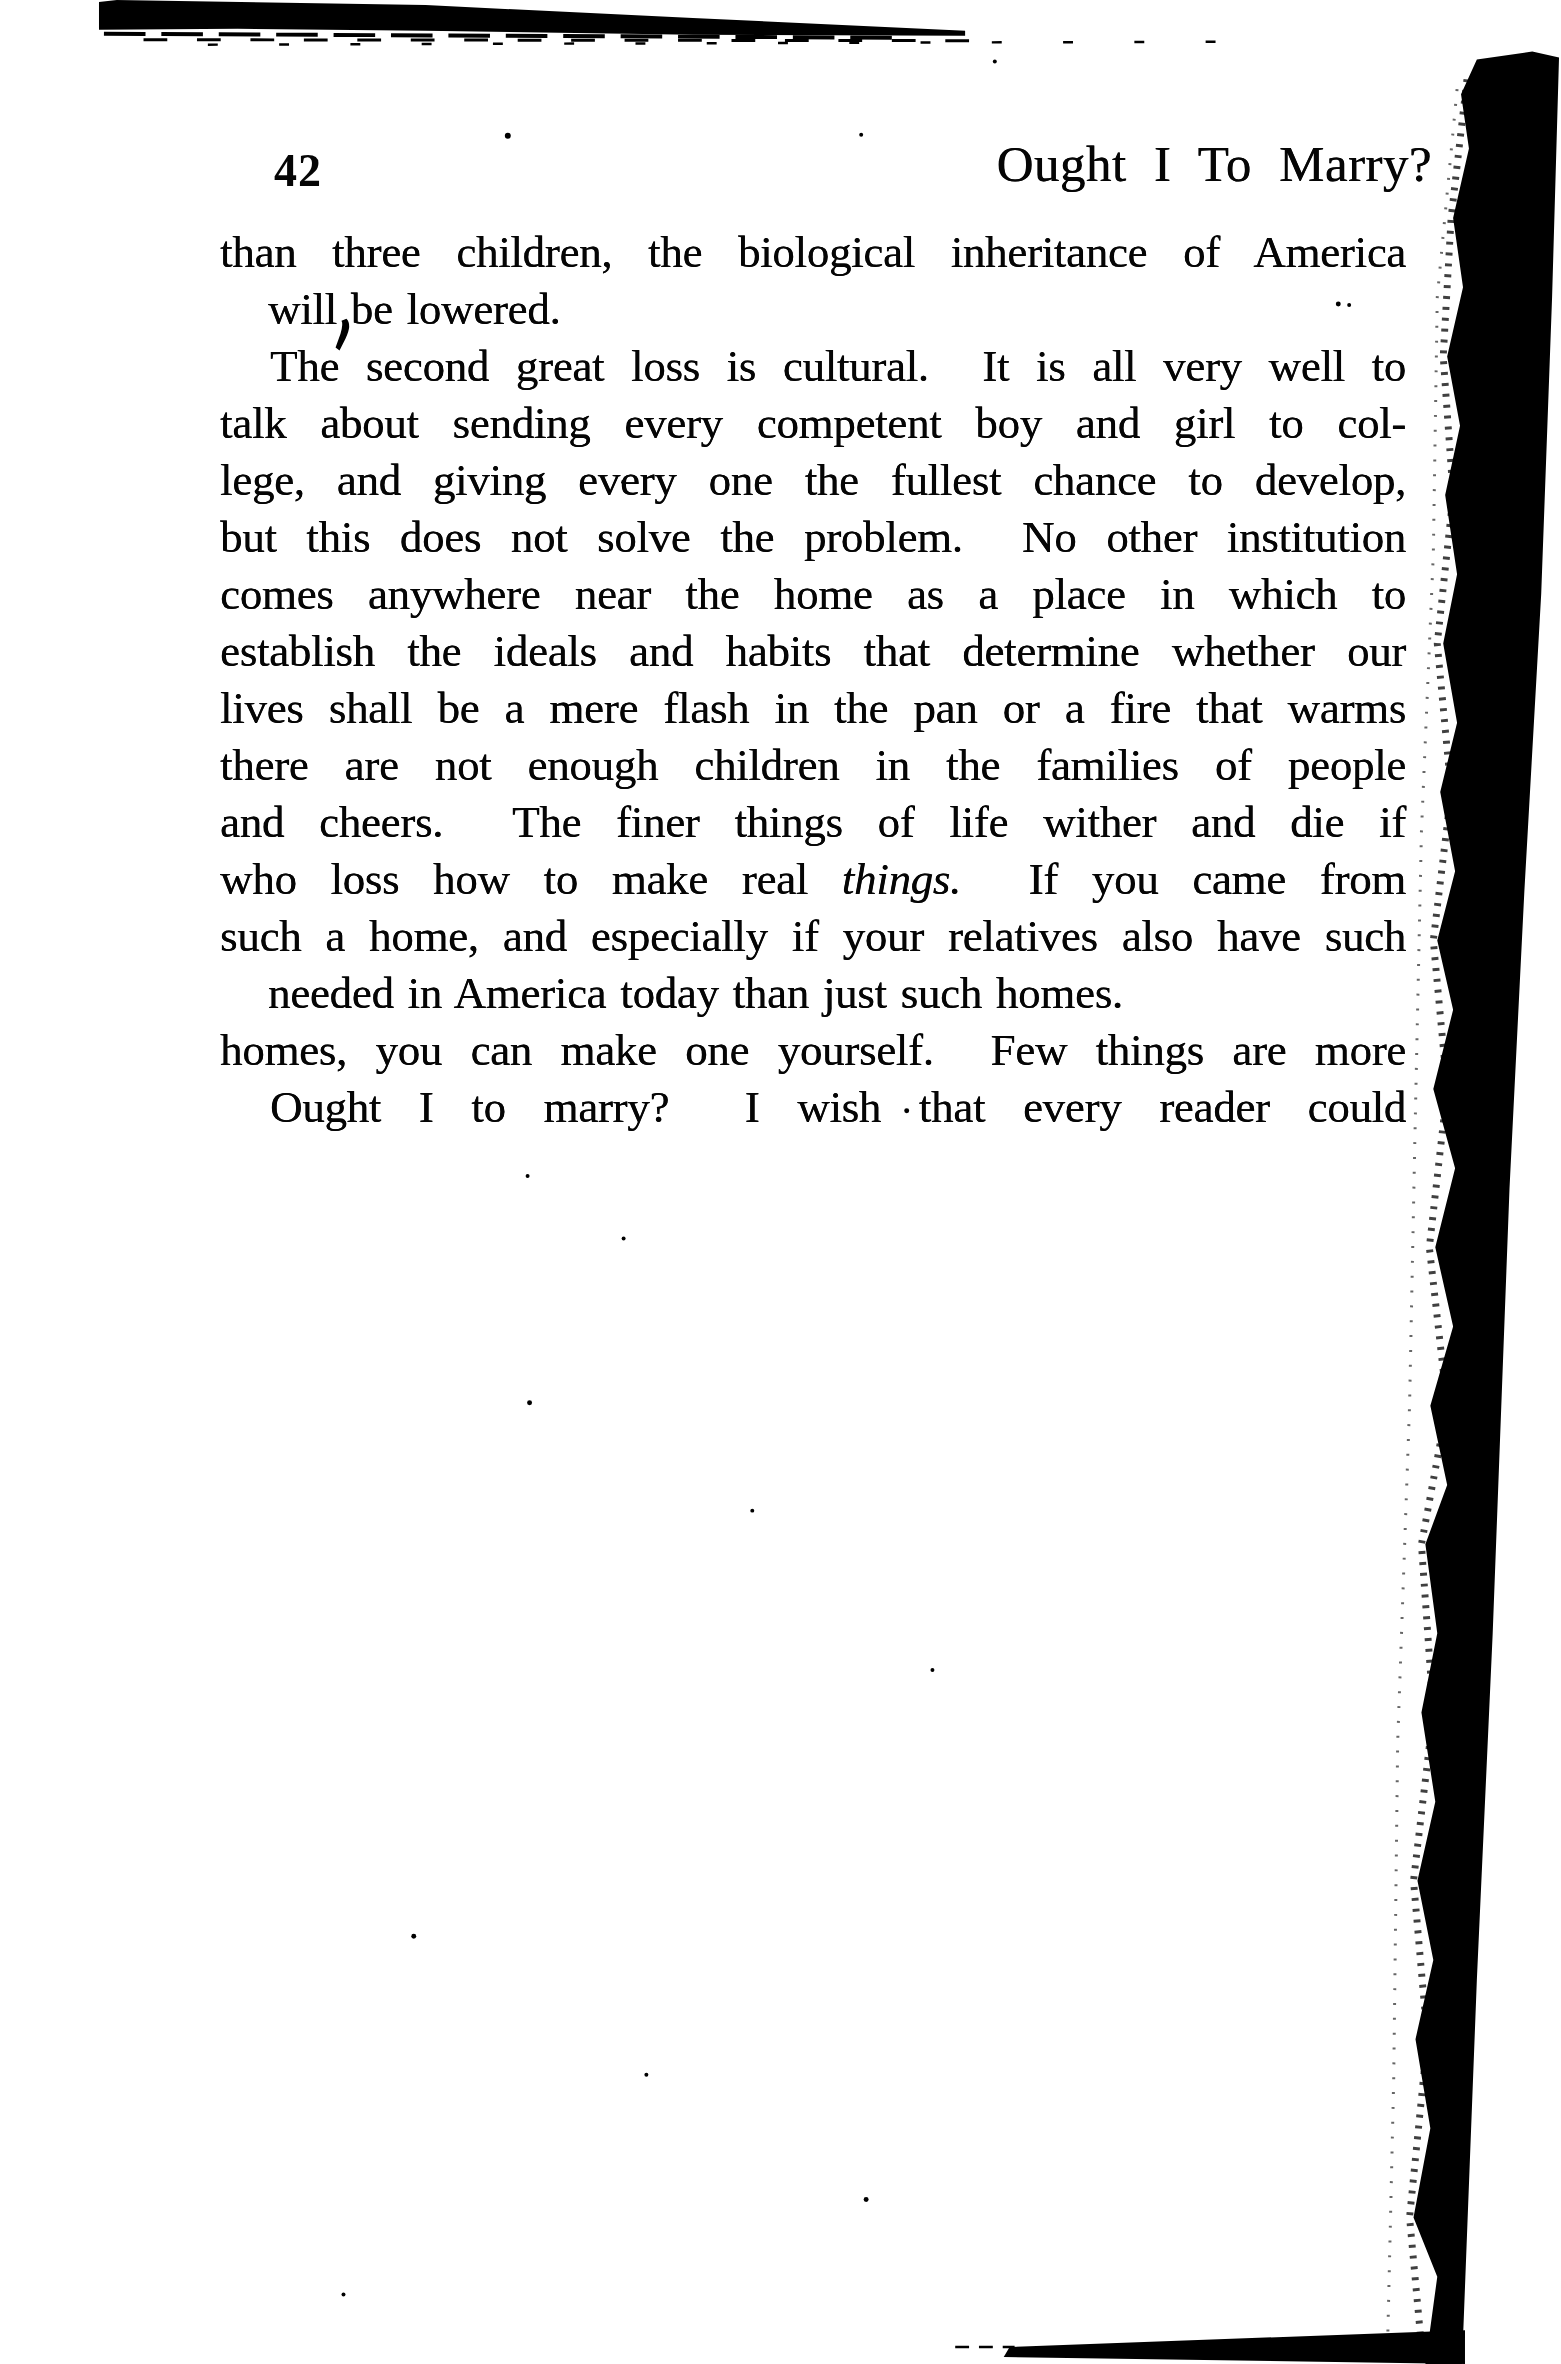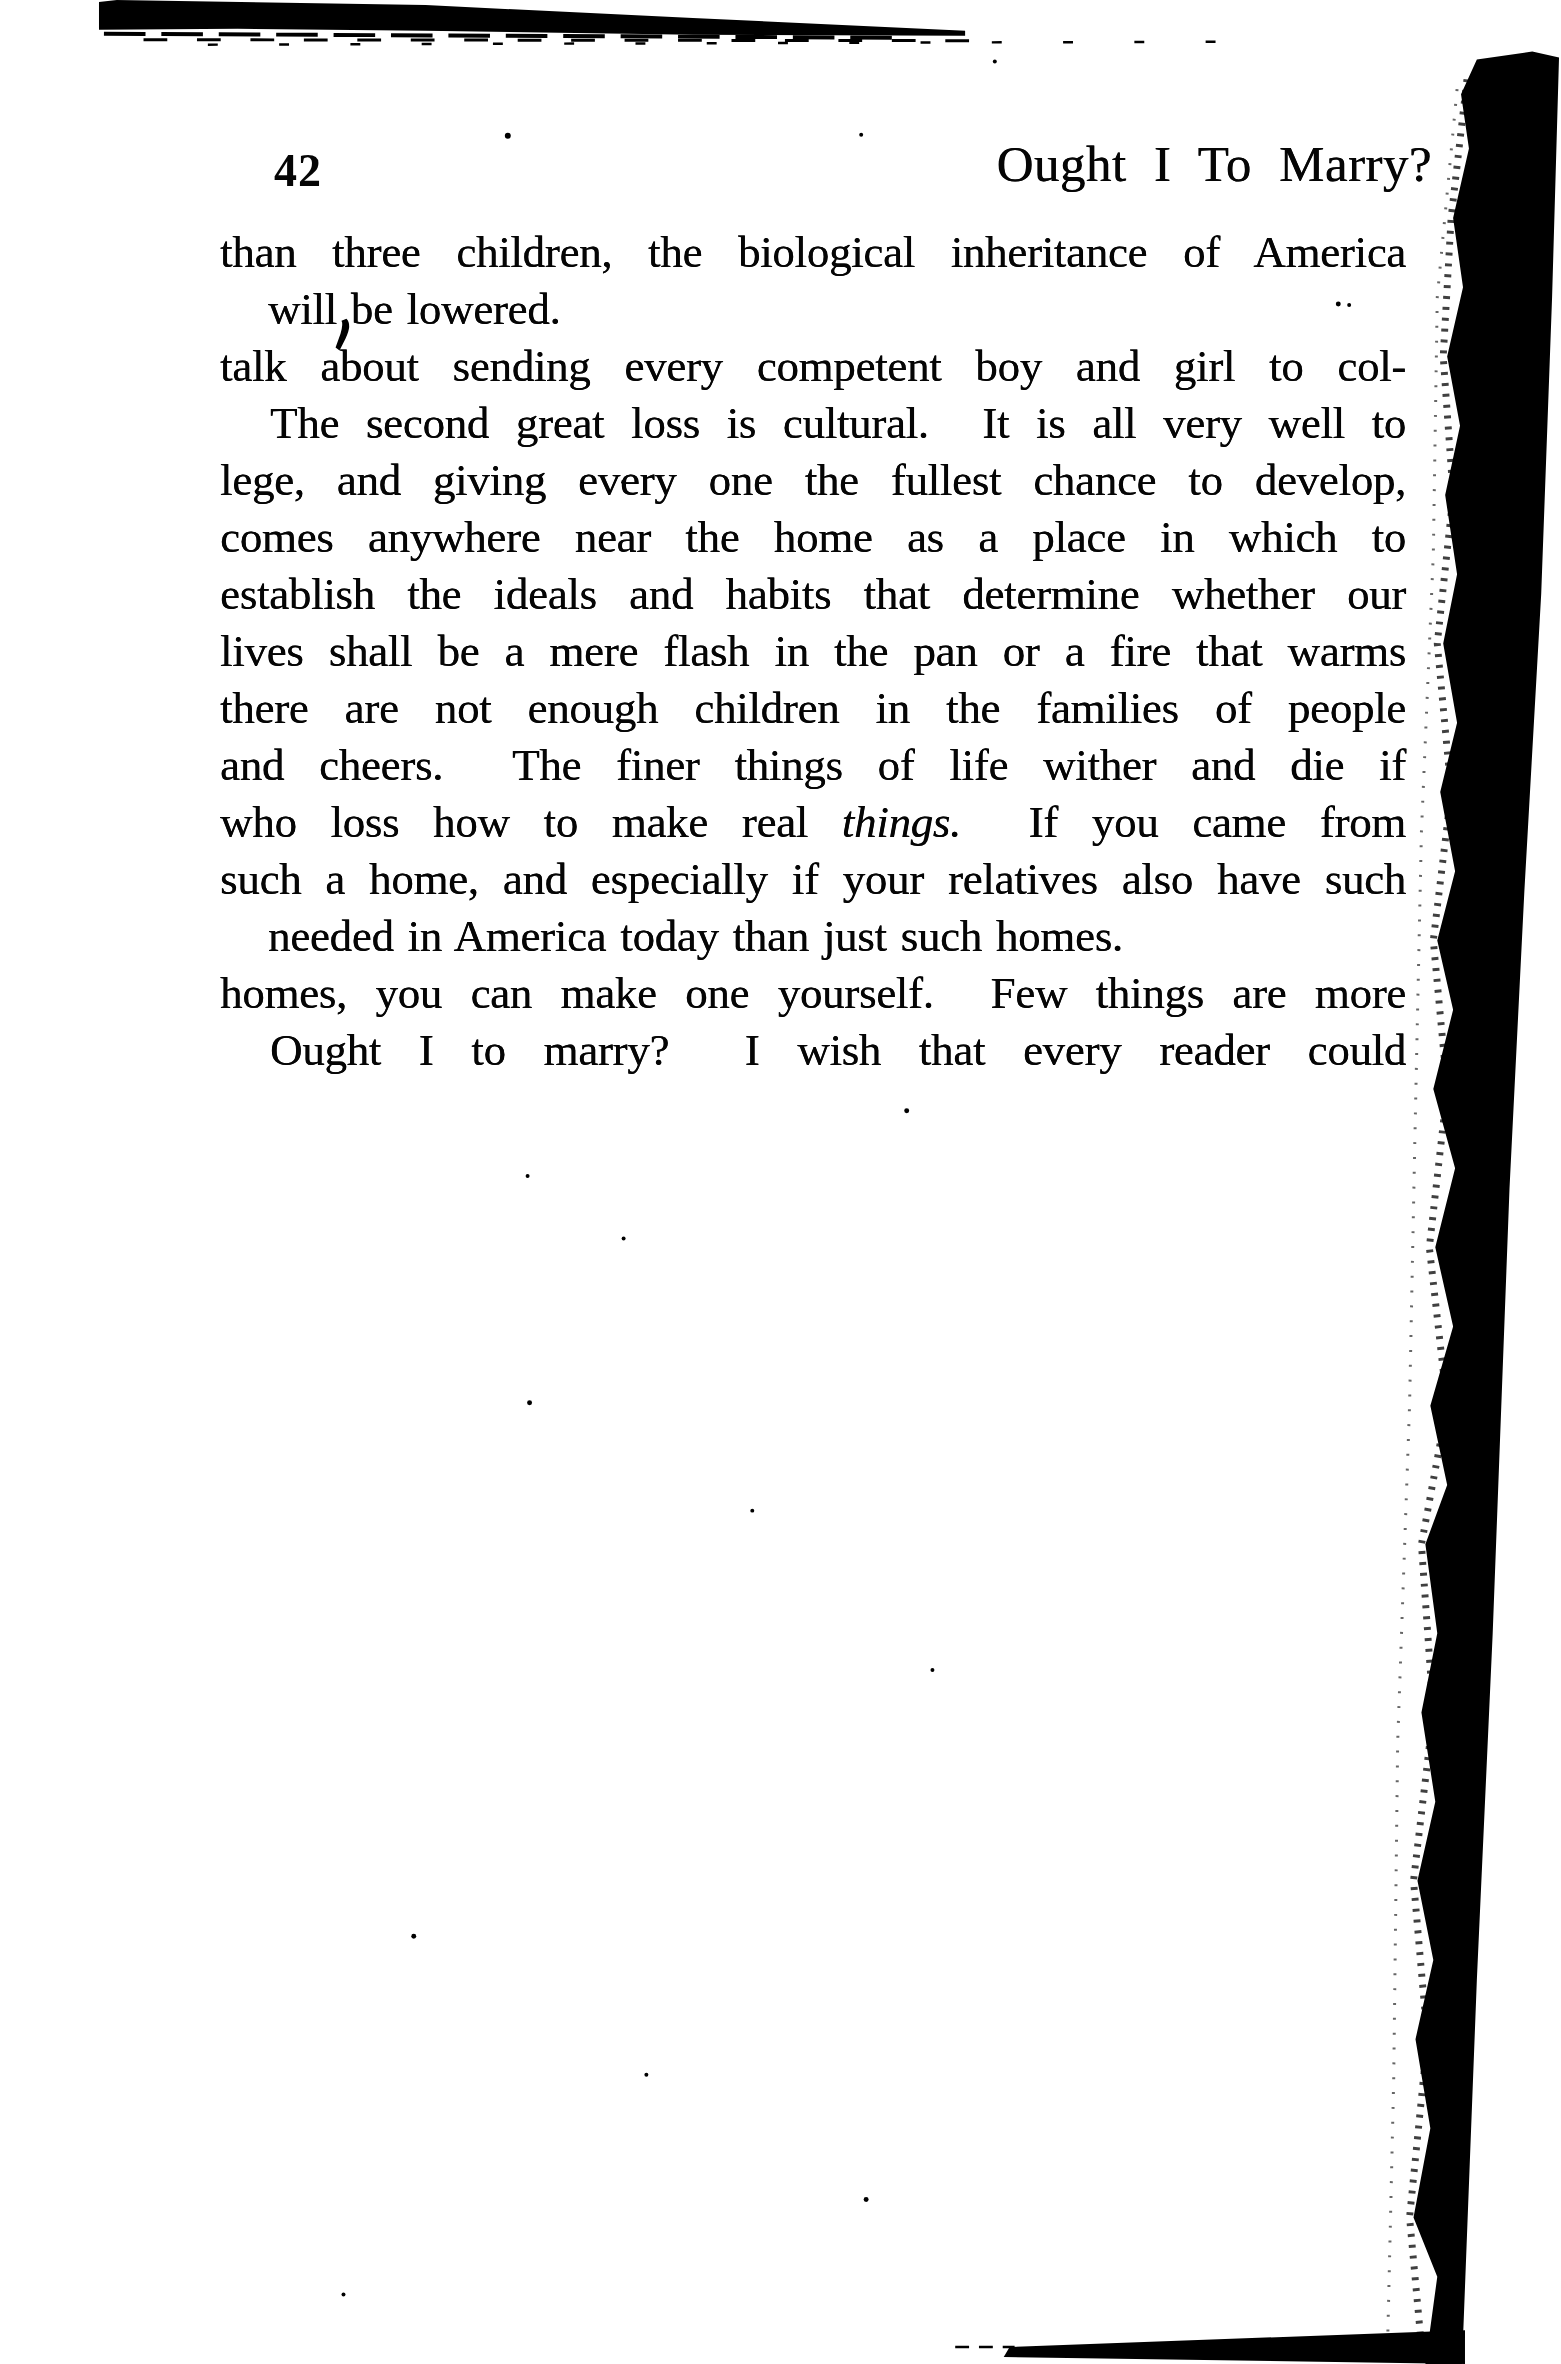--- a/index.html
+++ b/index.html
@@ -88,23 +88,24 @@
       <circle cx="347" cy="2318" r="2"></circle>
     </g>
   </svg>
 
   <div class="page-number">42</div>
   <div class="running-header">Ought I To Marry?</div>
 
   <div class="body-text" id="body-text">
       <div class="line justify"><span>than three children, the biological inheritance of America</span></div>
       <div class="line last"><span>will be lowered.</span></div>
+      <div class="line justify indent"><span>The second great loss is cultural.  It is all very well to</span></div>
       <div class="line justify"><span>talk about sending every competent boy and girl to col-</span></div>
-      <div class="line justify indent"><span>The second great loss is cultural.  It is all very well to</span></div>
       <div class="line justify"><span>lege, and giving every one the fullest chance to develop,</span></div>
+      <div class="line justify"><span>but this does not solve the problem.  No other institution</span></div>
       <div class="line justify"><span>comes anywhere near the home as a place in which to</span></div>
       <div class="line justify"><span>establish the ideals and habits that determine whether our</span></div>
       <div class="line justify"><span>lives shall be a mere flash in the pan or a fire that warms</span></div>
       <div class="line justify"><span>there are not enough children in the families of people</span></div>
       <div class="line justify"><span>and cheers.  The finer things of life wither and die if</span></div>
       <div class="line justify"><span>who loss how to make real </span><span class="it">things.</span><span>  If you came from</span></div>
       <div class="line justify"><span>such a home, and especially if your relatives also have such</span></div>
       <div class="line last"><span>needed in America today than just such homes.</span></div>
       <div class="line justify"><span>homes, you can make one yourself.  Few things are more</span></div>
       <div class="line justify indent"><span>Ought I to marry?  I wish that every reader could</span></div>

